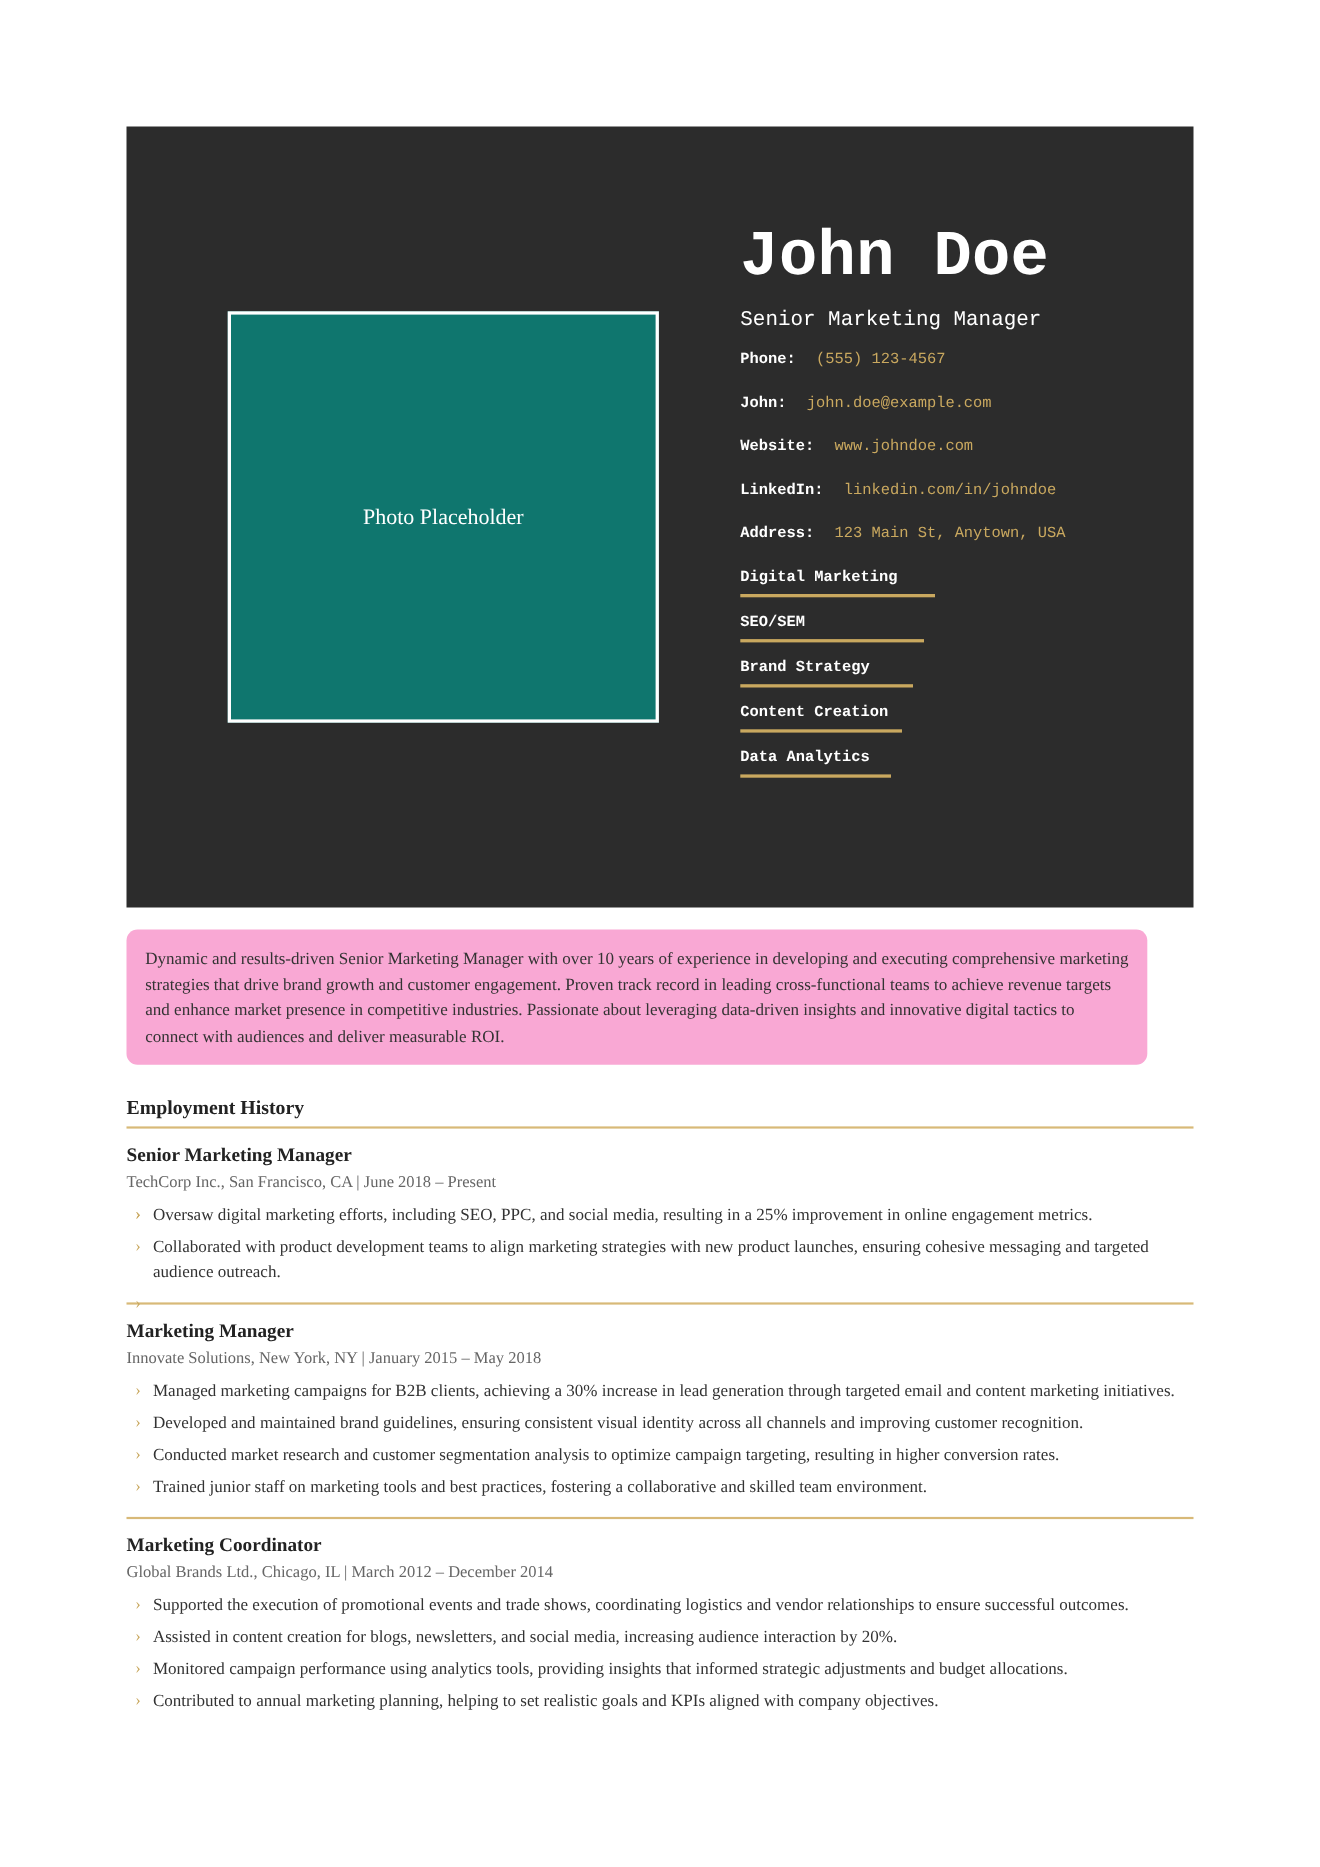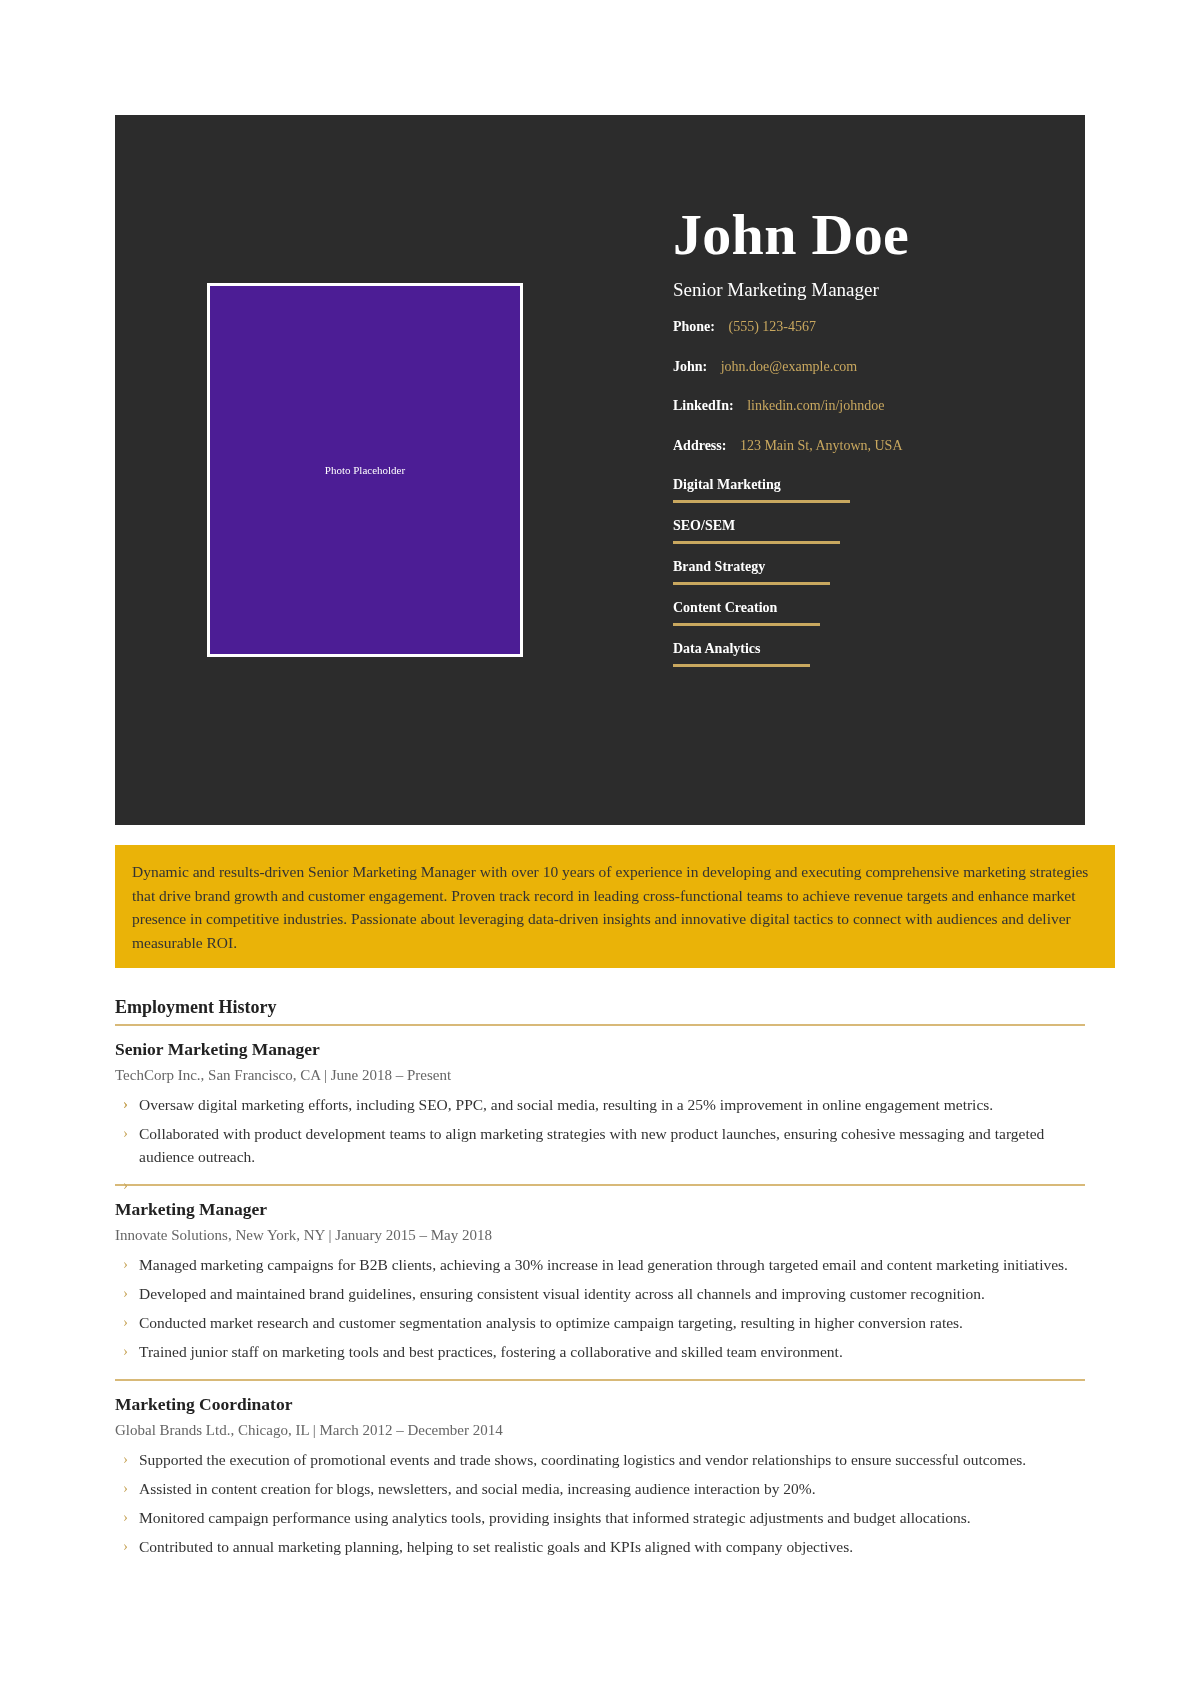--- a/index.html
+++ b/index.html
@@ -3,41 +3,41 @@
 <meta charset="utf-8">
 <style>
   * { box-sizing: border-box; margin: 0; padding: 0; }
   html, body { width: 1200px; height: 1697px; background: #ffffff; }
   body { font-family: "Liberation Serif", "DejaVu Serif", serif; color: #333; position: relative; overflow: hidden; }
 
   .page { position: absolute; left: 115px; top: 115px; width: 970px; }
 
   .header { position: relative; width: 970px; height: 710px; background: #2c2c2c; }
   .photo {
-    position: absolute; left: 92px; top: 168px; width: 316px; height: 374px;
-    background: #4c1d95; border: 3px solid #ffffff;
+    position: absolute; left: 92px; top: 168px; width: 392px; height: 374px;
+    background: #0f766e; border: 3px solid #ffffff;
     display: flex; align-items: center; justify-content: center;
-    color: #ffffff; font-size: 11px;
+    color: #ffffff; font-size: 20px;
   }
-  .info { position: absolute; left: 558px; top: 88px; width: 400px; }
+  .info { position: absolute; left: 558px; top: 88px; width: 400px; font-family: Liberation Mono, monospace; }
   .name { color: #ffffff; font-size: 58px; font-weight: bold; line-height: 64px; letter-spacing: 0.3px; }
   .role { color: #ffffff; font-size: 19px; margin-top: 12px; line-height: 22px; }
   .contacts { margin-top: 18px; }
   .contact-row { height: 39.6px; font-size: 14px; line-height: 16px; padding-top: 0; }
   .contact-label { color: #ffffff; font-weight: bold; margin-right: 10px; margin-top: 44px; }
   .contact-value { color: #c9a85f; }
 
   .skills { margin-top: 0px; }
   .skill { height: 41px; }
   .skill-name { color: #ffffff; font-weight: bold; font-size: 14px; line-height: 16px; display: block; }
   .skill-bar { margin-top: 7px; height: 3px; background: #c9a85f; }
 
   .summary {
-    margin-top: 20px; width: 1000px; height: 123px; background: #eab308;
-    padding: 15px 17px; font-size: 15.5px; line-height: 23.5px; color: #333333;
+    margin-top: 20px; width: 928px; height: 123px; background: #f9a8d4;
+    padding: 15px 17px; font-size: 15.5px; line-height: 23.5px; color: #333333; border-radius: 10px;
   }
 
   .section-title {
     margin-top: 28px; font-size: 18px; font-weight: bold; color: #222;
     padding-bottom: 6px; border-bottom: 2px solid #d8b978; line-height: 22px;
   }
   .job { padding-top: 12px; padding-bottom: 10px; border-bottom: 2px solid #d8b978; }
   .job.last { border-bottom: none; }
   .job-title { font-size: 17.5px; font-weight: bold; color: #222; line-height: 22px; }
   .job-meta { font-size: 15px; color: #666; line-height: 20px; margin-top: 5px; }
@@ -60,20 +60,24 @@
       <div class="role">Senior Marketing Manager</div>
 
       <div class="contacts">
         <div class="contact-row">
           <span class="contact-label">Phone:</span>
           <span class="contact-value">(555) 123-4567</span>
         </div>
         <div class="contact-row">
           <span class="contact-label">John:</span>
           <span class="contact-value">john.doe@example.com</span>
+        </div>
+        <div class="contact-row">
+          <span class="contact-label">Website:</span>
+          <span class="contact-value">www.johndoe.com</span>
         </div>
         <div class="contact-row">
           <span class="contact-label">LinkedIn:</span>
           <span class="contact-value">linkedin.com/in/johndoe</span>
         </div>
         <div class="contact-row">
           <span class="contact-label">Address:</span>
           <span class="contact-value">123 Main St, Anytown, USA</span>
         </div>
       </div>

